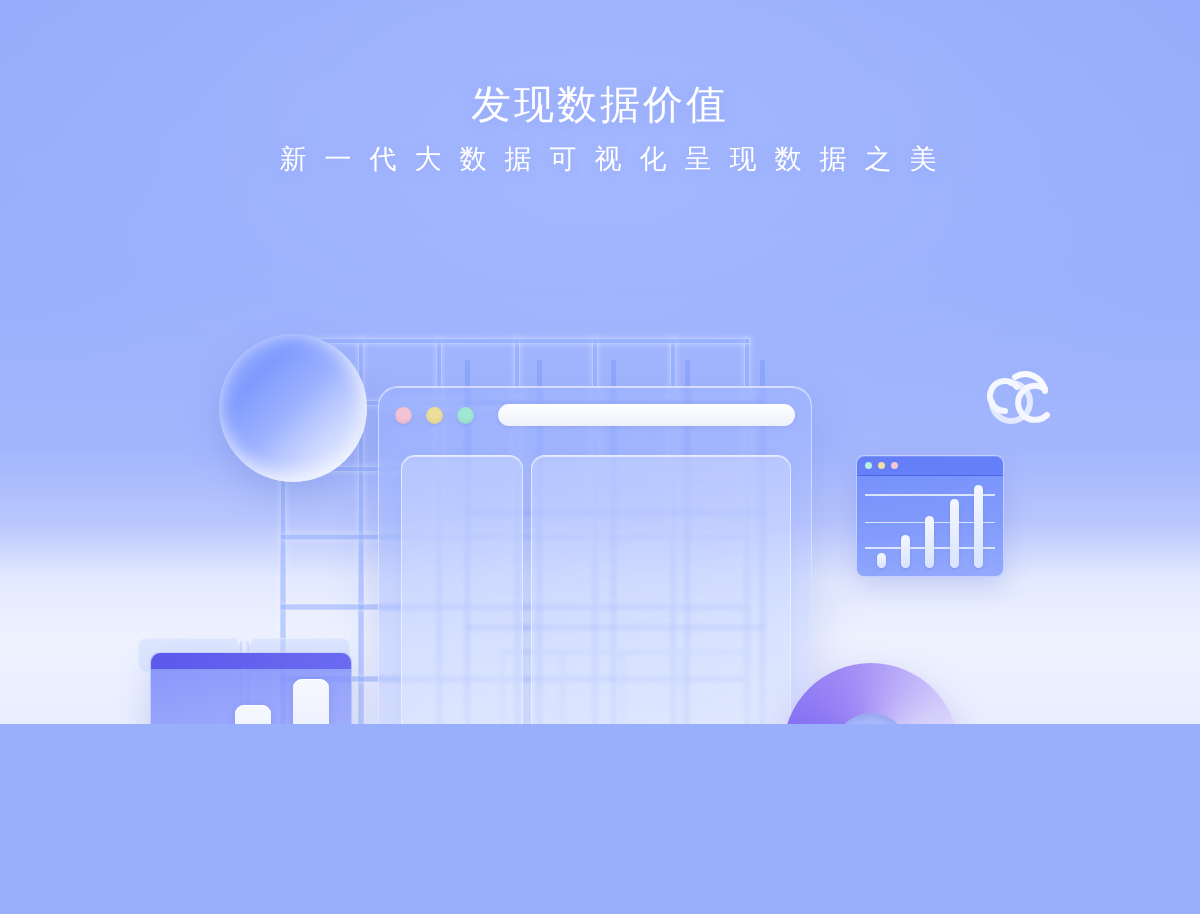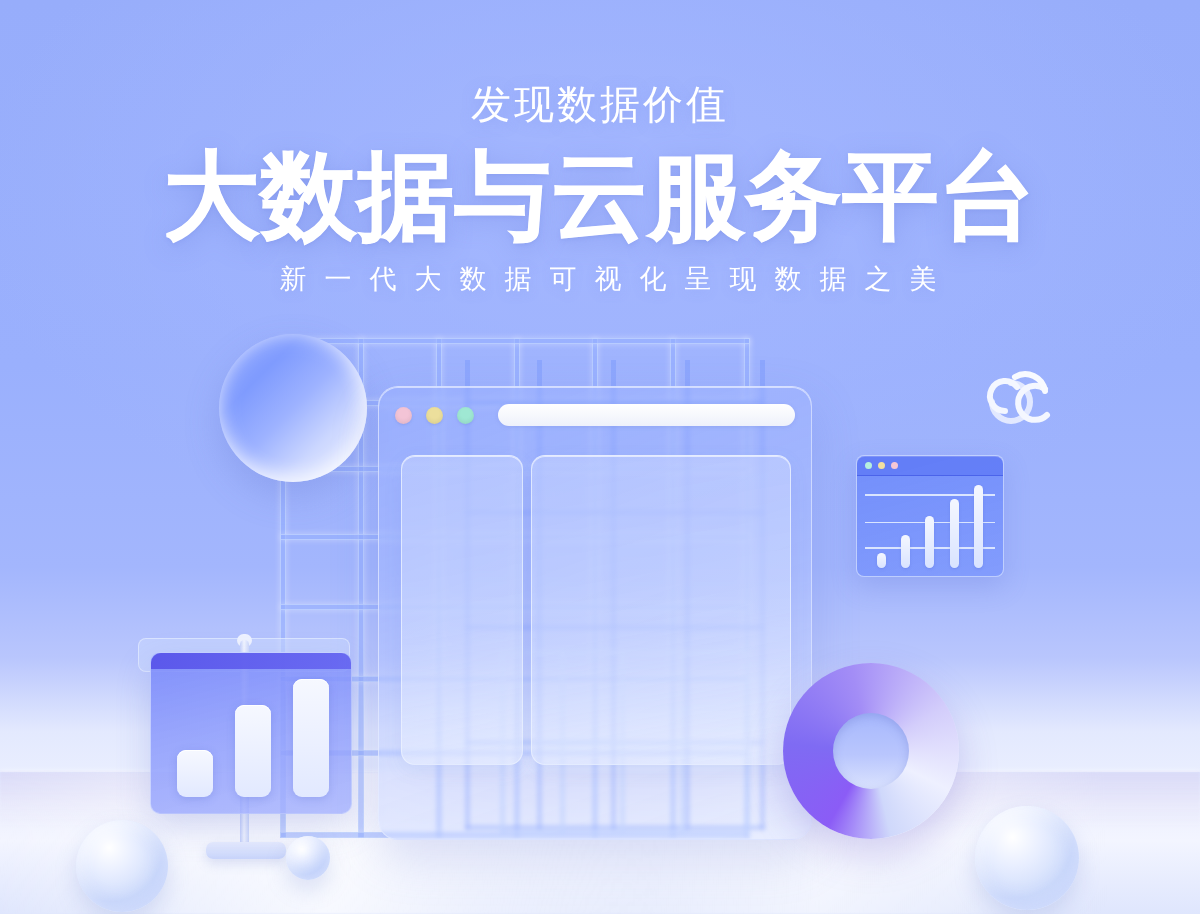--- a/index.html
+++ b/index.html
@@ -3,21 +3,21 @@
 <meta charset="utf-8">
 <title>大数据与云服务平台</title>
 <style>
   html,body{margin:0;padding:0;}
   body{
     width:1200px;height:914px;overflow:hidden;
     font-family:"Liberation Sans","DejaVu Sans",sans-serif;
     background:#9aafFC;
   }
   #stage{
-    position:relative;width:1200px;height:914px;overflow:hidden;
+    position:relative;width:1200px;height:724px;overflow:hidden;
     background:
       radial-gradient(ellipse 900px 520px at 50% 22%, #a4b7ff 0%, rgba(164,183,255,0) 70%),
       linear-gradient(180deg,#97adfb 0%, #9ab0fd 40%, #a3b6fd 62%, #b9c6fd 72%, #e3e9fe 80%, #eef2ff 88%, #e9eeff 100%);
   }
 
   
   .floor{
     position:absolute;left:0;right:0;top:772px;height:142px;
     background:linear-gradient(180deg,#dfe6fe 0%, #eceffe 22%, #f3f5ff 48%, #e7ecfe 78%, #dfe6fd 100%);
   }
@@ -280,17 +280,16 @@
       <path d="M40 12 a20 20 0 0 1 30 14" stroke="#f8faff" stroke-width="6" stroke-linecap="round"></path>
     </svg>
   </div>
 
   <div class="sphere s1"></div>
   <div class="sphere s2"></div>
   <div class="sphere s3"></div>
 
   <div class="headings">
     <div class="eyebrow">发现数据价值</div>
-    <div class="title">大数据与云服务平台</div>
     <div class="tagline">新一代大数据可视化呈现数据之美</div>
   </div>
 
 </div>
 
 </body></html>

